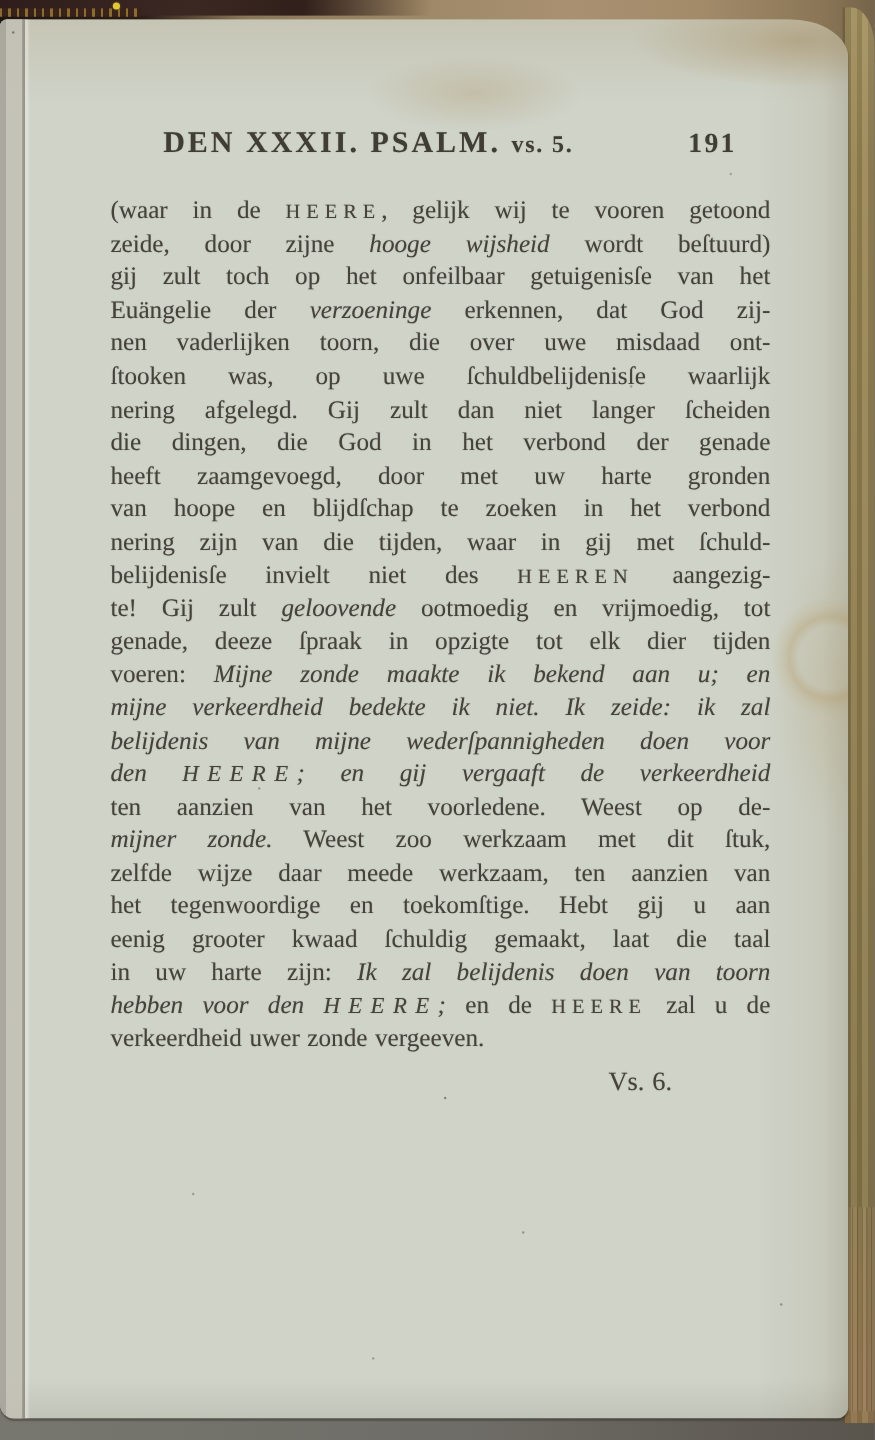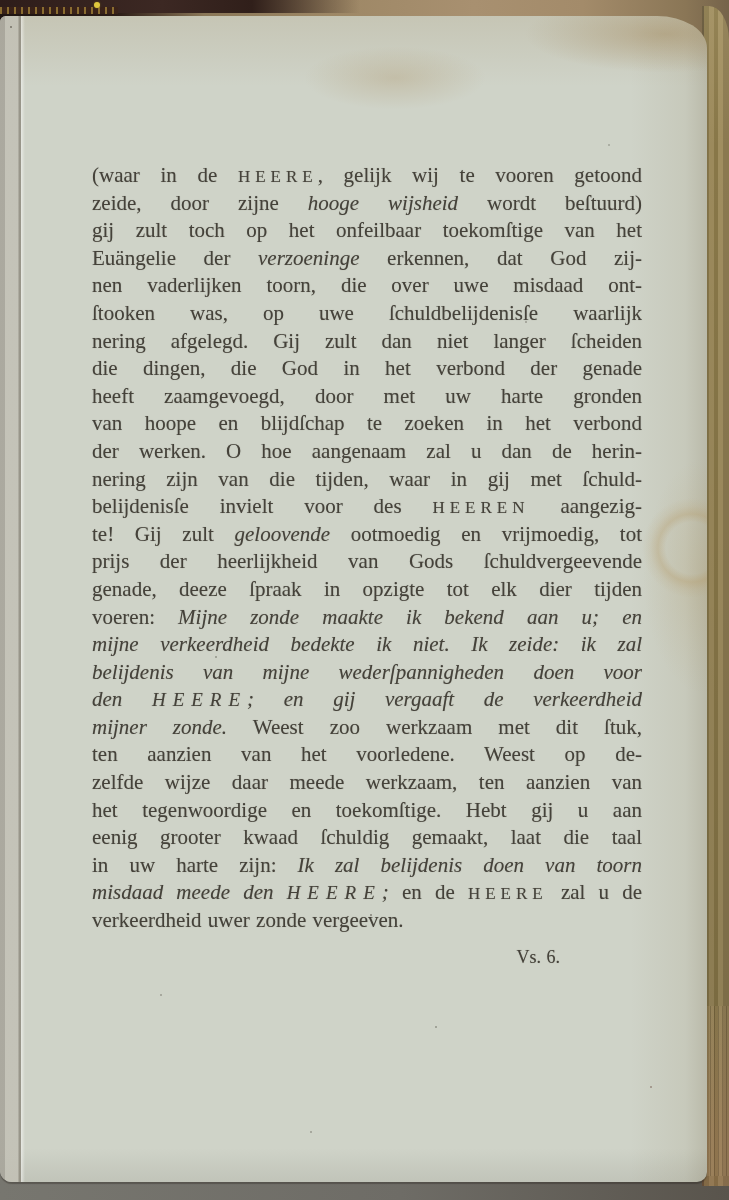--- a/index.html
+++ b/index.html
@@ -111,21 +111,21 @@
     height:27.6px;line-height:27.6px;
     text-align:justify;text-align-last:justify;-moz-text-align-last:justify;
   }
   .line.nj{text-align-last:left;-moz-text-align-last:left;}
   .s-n{font-style:normal;}
   .s-i{font-style:italic;}
   .s-sc{font-size:17px;letter-spacing:5px;}
   .s-isc{font-style:italic;font-size:19px;letter-spacing:7px;}
   .vs-line{
     margin-top:8px;height:28px;line-height:28px;
-    text-align:right;padding-right:82px;font-size:18px;
+    text-align:right;padding-right:82px;font-size:22px;
   }
 
   
   .specks{
     position:absolute;left:10px;top:10px;width:2px;height:2px;border-radius:50%;
     background:rgba(55,50,40,0.55);
     box-shadow:
       205px 630px 0 rgba(55,50,40,0.40),
       515px 295px 0 rgba(55,50,40,0.35),
       360px 888px 0 rgba(55,50,40,0.50),
@@ -152,47 +152,49 @@
   <div class="fore-edge">
     <div class="fore-edge-layers"></div>
   </div>
 
   <div class="page">
     <div class="gutter"></div>
     <div class="crease"></div>
     <div class="specks"></div>
   </div>
 
+  <div class="header-row">
+    <span class="header-title"><span>DEN XXXII. PSALM.</span> <span class="sub">vs. 5.</span></span>
+    <span class="page-number">191</span>
+  </div>
 
   <div class="body-text">
 
     <div class="line"><span class="s-n">(waar in de </span><span class="s-sc">HEERE</span><span class="s-n">, gelijk wij te vooren getoond</span></div>
       <div class="line"><span class="s-n">zeide, door zijne </span><span class="s-i">hooge wijsheid</span><span class="s-n"> wordt beſtuurd)</span></div>
-      <div class="line"><span class="s-n">gij zult toch op het onfeilbaar toekomſtige van het</span></div>
+      <div class="line"><span class="s-n">gij zult toch op het onfeilbaar getuigenisſe van het</span></div>
       <div class="line"><span class="s-n">Euängelie der </span><span class="s-i">verzoeninge</span><span class="s-n"> erkennen, dat God zij-</span></div>
       <div class="line"><span class="s-n">nen vaderlijken toorn, die over uwe misdaad ont-</span></div>
       <div class="line"><span class="s-n">ſtooken was, op uwe ſchuldbelijdenisſe waarlijk</span></div>
       <div class="line"><span class="s-n">nering afgelegd. Gij zult dan niet langer ſcheiden</span></div>
       <div class="line"><span class="s-n">die dingen, die God in het verbond der genade</span></div>
       <div class="line"><span class="s-n">heeft zaamgevoegd, door met uw harte gronden</span></div>
       <div class="line"><span class="s-n">van hoope en blijdſchap te zoeken in het verbond</span></div>
-      <div class="line"><span class="s-n">der werken. O hoe aangenaam zal u dan de herin-</span></div>
       <div class="line"><span class="s-n">nering zijn van die tijden, waar in gij met ſchuld-</span></div>
-      <div class="line"><span class="s-n">belijdenisſe invielt voor des </span><span class="s-sc">HEEREN</span><span class="s-n"> aangezig-</span></div>
+      <div class="line"><span class="s-n">belijdenisſe invielt niet des </span><span class="s-sc">HEEREN</span><span class="s-n"> aangezig-</span></div>
       <div class="line"><span class="s-n">te! Gij zult </span><span class="s-i">geloovende</span><span class="s-n"> ootmoedig en vrijmoedig, tot</span></div>
-      <div class="line"><span class="s-n">prijs der heerlijkheid van Gods ſchuldvergeevende</span></div>
       <div class="line"><span class="s-n">genade, deeze ſpraak in opzigte tot elk dier tijden</span></div>
       <div class="line"><span class="s-n">voeren: </span><span class="s-i">Mijne zonde maakte ik bekend aan u; en</span></div>
       <div class="line"><span class="s-i">mijne verkeerdheid bedekte ik niet. Ik zeide: ik zal</span></div>
       <div class="line"><span class="s-i">belijdenis van mijne wederſpannigheden doen voor</span></div>
       <div class="line"><span class="s-i">den </span><span class="s-isc">HEERE</span><span class="s-i">; en gij vergaaft de verkeerdheid</span></div>
+      <div class="line"><span class="s-n">ten aanzien van het voorledene. Weest op de-</span></div>
       <div class="line"><span class="s-i">mijner zonde.</span><span class="s-n"> Weest zoo werkzaam met dit ſtuk,</span></div>
-      <div class="line"><span class="s-n">ten aanzien van het voorledene. Weest op de-</span></div>
       <div class="line"><span class="s-n">zelfde wijze daar meede werkzaam, ten aanzien van</span></div>
       <div class="line"><span class="s-n">het tegenwoordige en toekomſtige. Hebt gij u aan</span></div>
       <div class="line"><span class="s-n">eenig grooter kwaad ſchuldig gemaakt, laat die taal</span></div>
       <div class="line"><span class="s-n">in uw harte zijn: </span><span class="s-i">Ik zal belijdenis doen van toorn</span></div>
-      <div class="line"><span class="s-i">misdaad meede den </span><span class="s-isc">HEERE</span><span class="s-i">; </span><span class="s-n">en de </span><span class="s-sc">HEERE</span><span class="s-n"> zal u de</span></div>
+      <div class="line"><span class="s-i">hebben voor den </span><span class="s-isc">HEERE</span><span class="s-i">; </span><span class="s-n">en de </span><span class="s-sc">HEERE</span><span class="s-n"> zal u de</span></div>
       <div class="line nj"><span class="s-n">verkeerdheid uwer zonde vergeeven.</span></div>
       <div class="vs-line">Vs. 6.</div>
   </div>
 
 </div>
 
 </body></html>

